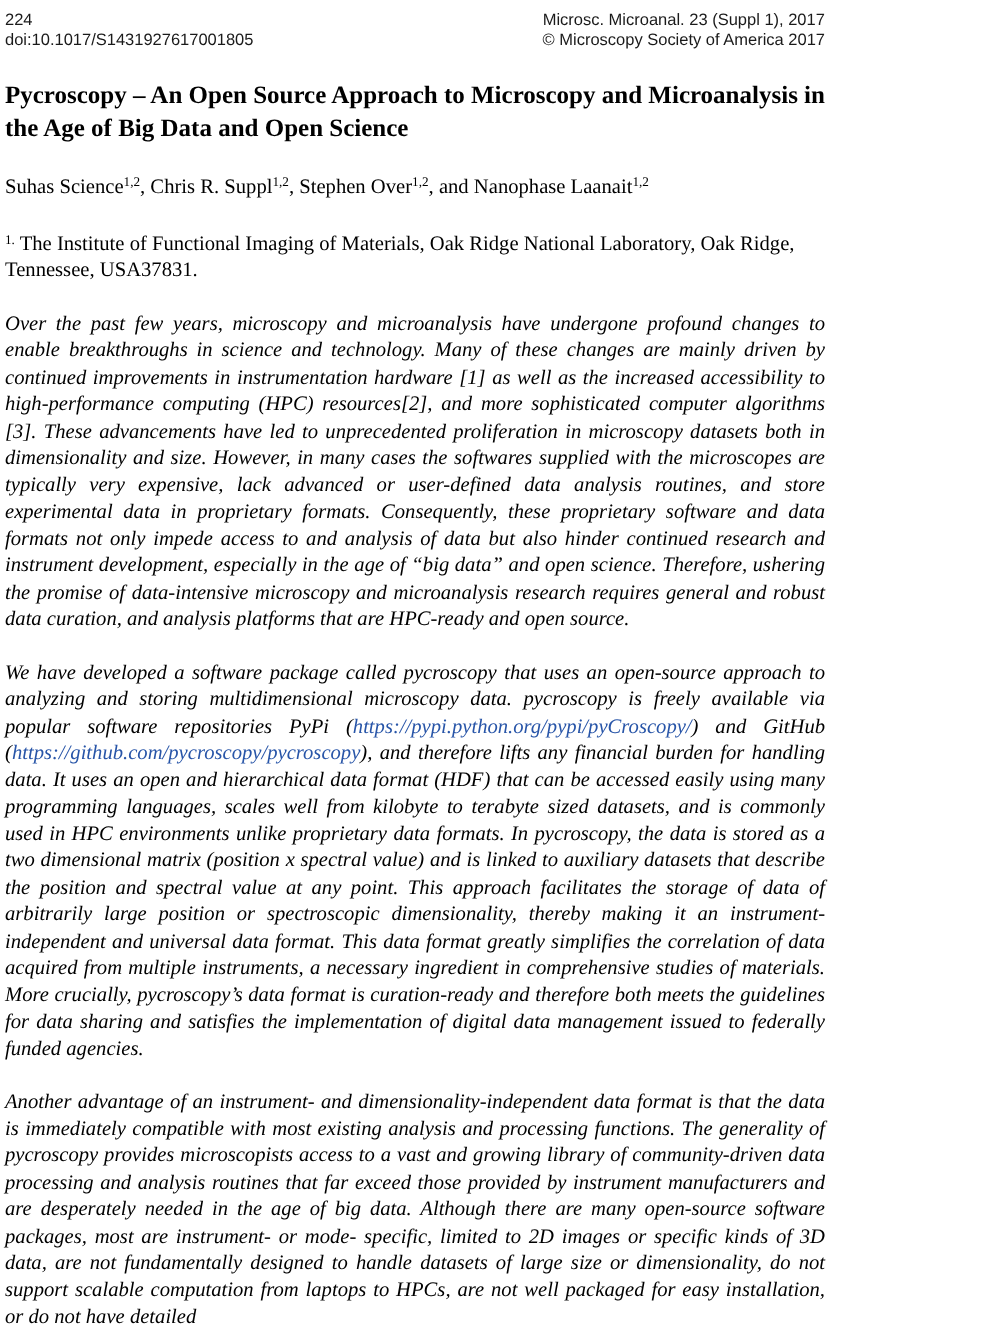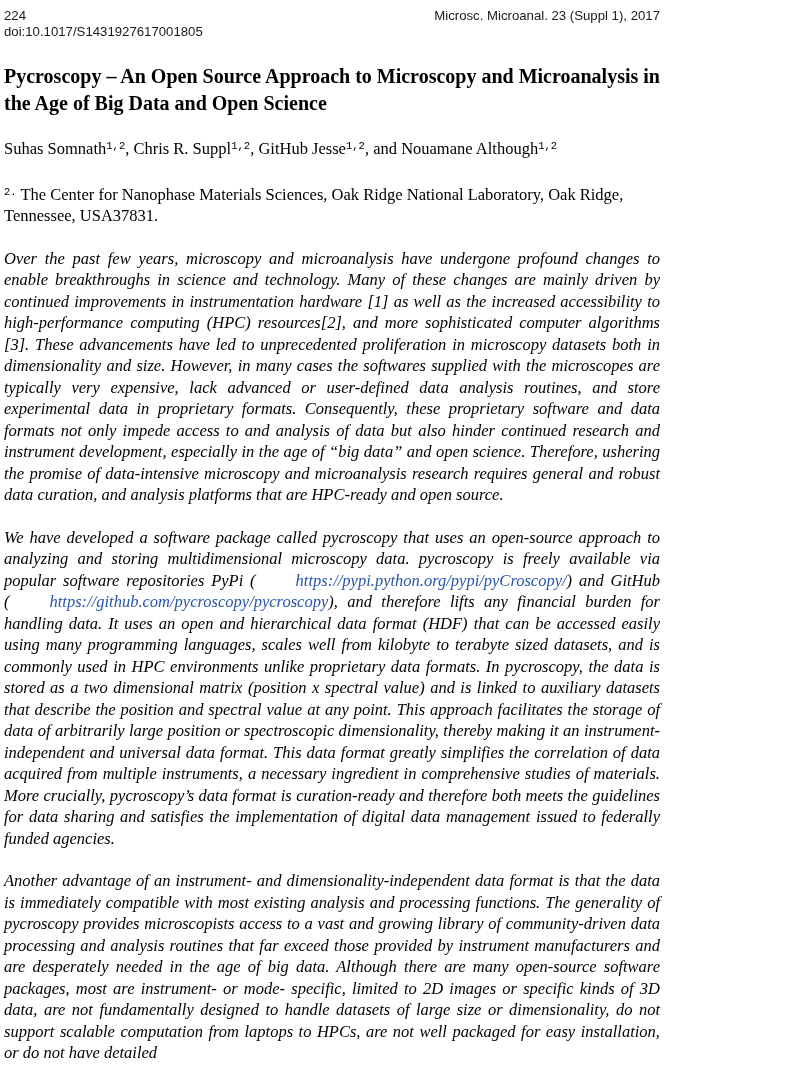--- a/index.html
+++ b/index.html
@@ -45,21 +45,20 @@
     font-size: 16.5px;
     line-height: 21.5px;
     margin: 22px 0 0 0;
   }
   sup {
     font-size: 64%;
     line-height: 0;
     position: relative;
     top: -0.45em;
     vertical-align: baseline;
-    font-family: Liberation Mono, monospace;
   }
   
   .affiliations {
     font-family: "Liberation Serif", serif;
     font-size: 16.5px;
     line-height: 21.5px;
     margin-top: 24px;
   }
   .affiliations p { margin: 0; }
   
@@ -68,44 +67,44 @@
     font-size: 16.5px;
     line-height: 21.5px;
     text-align: justify;
     margin: 21px 0 0 0;
     font-style: italic;
   }
   a.doc-link {
     color: #2855a8;
     text-decoration: none;
     cursor: pointer;
-    margin-left: 40px;
   }
 </style>
 </head>
 <body>
 
 <div class="page">
 
   <header class="journal-header">
     <div class="left">
       <div>224</div>
       <div>doi:10.1017/S1431927617001805</div>
     </div>
     <div class="right">
       <div>Microsc. Microanal. 23 (Suppl 1), 2017</div>
+      <div>© Microscopy Society of America 2017</div>
     </div>
   </header>
 
   <h1 class="paper-title">Pycroscopy – An Open Source Approach to Microscopy and Microanalysis in the Age of Big Data and Open Science</h1>
 
-  <p class="authors"><span><span>Suhas Somnath</span><sup>1,2</sup><span>, </span></span><span><span>Chris R. Suppl</span><sup>1,2</sup><span>, </span></span><span><span>GitHub Jesse</span><sup>1,2</sup><span>, and </span></span><span><span>Nouamane Although</span><sup>1,2</sup><span></span></span></p>
+  <p class="authors"><span><span>Suhas Science</span><sup>1,2</sup><span>, </span></span><span><span>Chris R. Suppl</span><sup>1,2</sup><span>, </span></span><span><span>Stephen Over</span><sup>1,2</sup><span>, and </span></span><span><span>Nanophase Laanait</span><sup>1,2</sup><span></span></span></p>
 
   <div class="affiliations">
-    <p><sup>2.</sup> <span>The Center for Nanophase Materials Sciences, Oak Ridge National Laboratory, Oak Ridge, Tennessee, USA37831.</span></p>
+    <p><sup>1.</sup> <span>The Institute of Functional Imaging of Materials, Oak Ridge National Laboratory, Oak Ridge, Tennessee, USA37831.</span></p>
   </div>
 
   <p class="body-para">Over the past few years, microscopy and microanalysis have undergone profound changes to enable breakthroughs in science and technology. Many of these changes are mainly driven by continued improvements in instrumentation hardware [1] as well as the increased accessibility to high-performance computing (HPC) resources[2], and more sophisticated computer algorithms [3]. These advancements have led to unprecedented proliferation in microscopy datasets both in dimensionality and size. However, in many cases the softwares supplied with the microscopes are typically very expensive, lack advanced or user-defined data analysis routines, and store experimental data in proprietary formats. Consequently, these proprietary software and data formats not only impede access to and analysis of data but also hinder continued research and instrument development, especially in the age of “big data” and open science. Therefore, ushering the promise of data-intensive microscopy and microanalysis research requires general and robust data curation, and analysis platforms that are HPC-ready and open source.</p>
 
   <p class="body-para"><span>We have developed a software package called pycroscopy that uses an open-source approach to analyzing and storing multidimensional microscopy data. pycroscopy is freely available via popular software repositories PyPi (</span><a class="doc-link">https://pypi.python.org/pypi/pyCroscopy/</a><span>) and GitHub (</span><a class="doc-link">https://github.com/pycroscopy/pycroscopy</a><span>), and therefore lifts any financial burden for handling data. It uses an open and hierarchical data format (HDF) that can be accessed easily using many programming languages, scales well from kilobyte to terabyte sized datasets, and is commonly used in HPC environments unlike proprietary data formats. In pycroscopy, the data is stored as a two dimensional matrix (position x spectral value) and is linked to auxiliary datasets that describe the position and spectral value at any point. This approach facilitates the storage of data of arbitrarily large position or spectroscopic dimensionality, thereby making it an instrument-independent and universal data format. This data format greatly simplifies the correlation of data acquired from multiple instruments, a necessary ingredient in comprehensive studies of materials. More crucially, pycroscopy’s data format is curation-ready and therefore both meets the guidelines for data sharing and satisfies the implementation of digital data management issued to federally funded agencies.</span></p>
 
   <p class="body-para">Another advantage of an instrument- and dimensionality-independent data format is that the data is immediately compatible with most existing analysis and processing functions. The generality of pycroscopy provides microscopists access to a vast and growing library of community-driven data processing and analysis routines that far exceed those provided by instrument manufacturers and are desperately needed in the age of big data. Although there are many open-source software packages, most are instrument- or mode- specific, limited to 2D images or specific kinds of 3D data, are not fundamentally designed to handle datasets of large size or dimensionality, do not support scalable computation from laptops to HPCs, are not well packaged for easy installation, or do not have detailed</p>
 
 </div>
 

